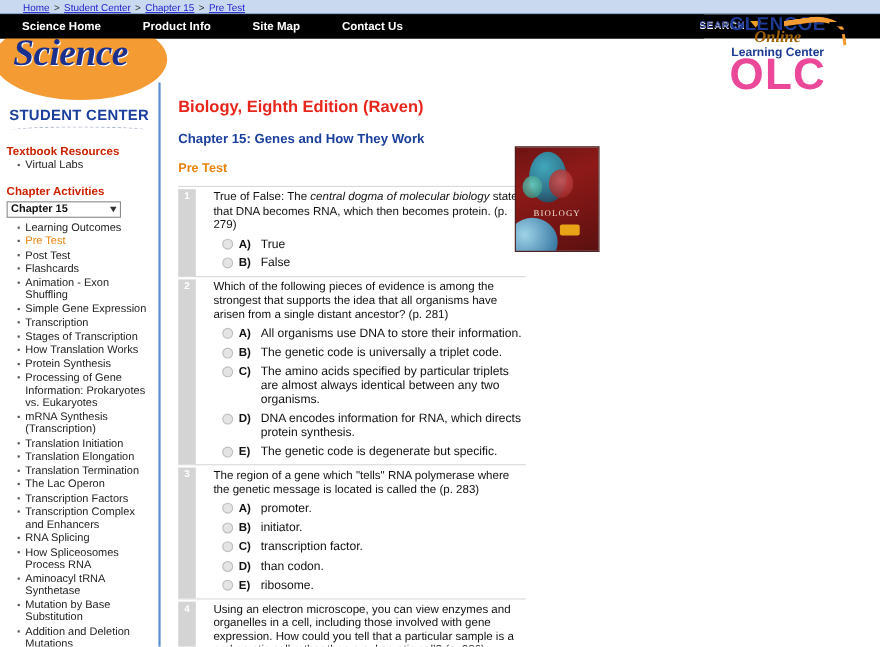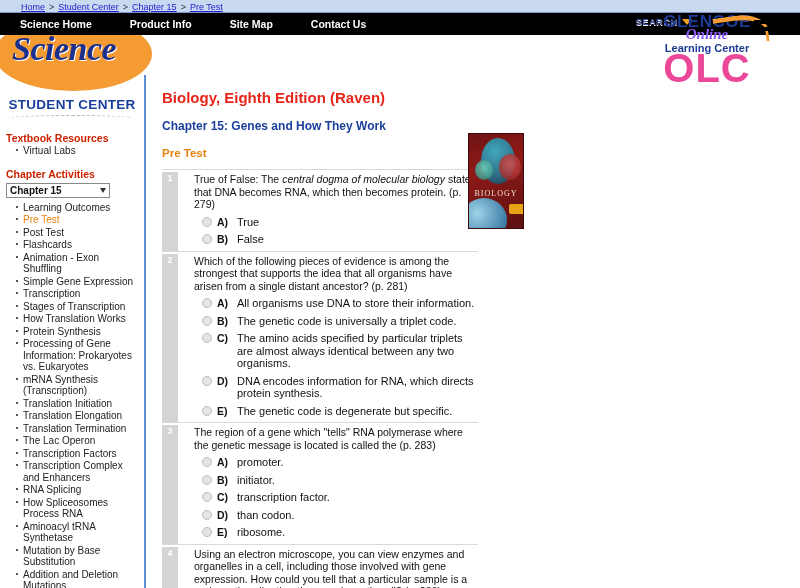--- a/index.html
+++ b/index.html
@@ -128,21 +128,21 @@
     color: #1d3a94;
     letter-spacing: 0.5px;
     font-family: "Liberation Sans", sans-serif;
     line-height: 18px;
   }
   #glencoe-online {
     font-family: "Liberation Serif", serif;
     font-style: italic;
     font-weight: bold;
     font-size: 15px;
-    color: #8b5cf6;
+    color: #a16207;
     line-height: 13px;
     margin-top: -3px;
   }
   #glencoe-lc {
     font-size: 11px; font-weight: bold;
     color: #1d3a94;
     line-height: 14px;
   }
   #glencoe-olc {
     font-size: 40px; font-weight: bold;
@@ -273,21 +273,21 @@
     color: #e8820c;
     font-size: 11.5px;
     font-weight: bold;
     margin: 0 0 10px 0;
   }
 
   
   #book-cover {
     position: absolute;
     left: 322px; top: 58px;
-    width: 56px; height: 96px;
+    width: 77px; height: 96px;
     background: linear-gradient(160deg,#6e1414 0%, #8e1a18 35%, #5c1010 100%);
     border: 1px solid #3a0a0a;
     overflow: hidden;
   }
   .bc-blob {
     position: absolute;
     border-radius: 50%;
     opacity: 0.85;
   }
   #bc-title {

